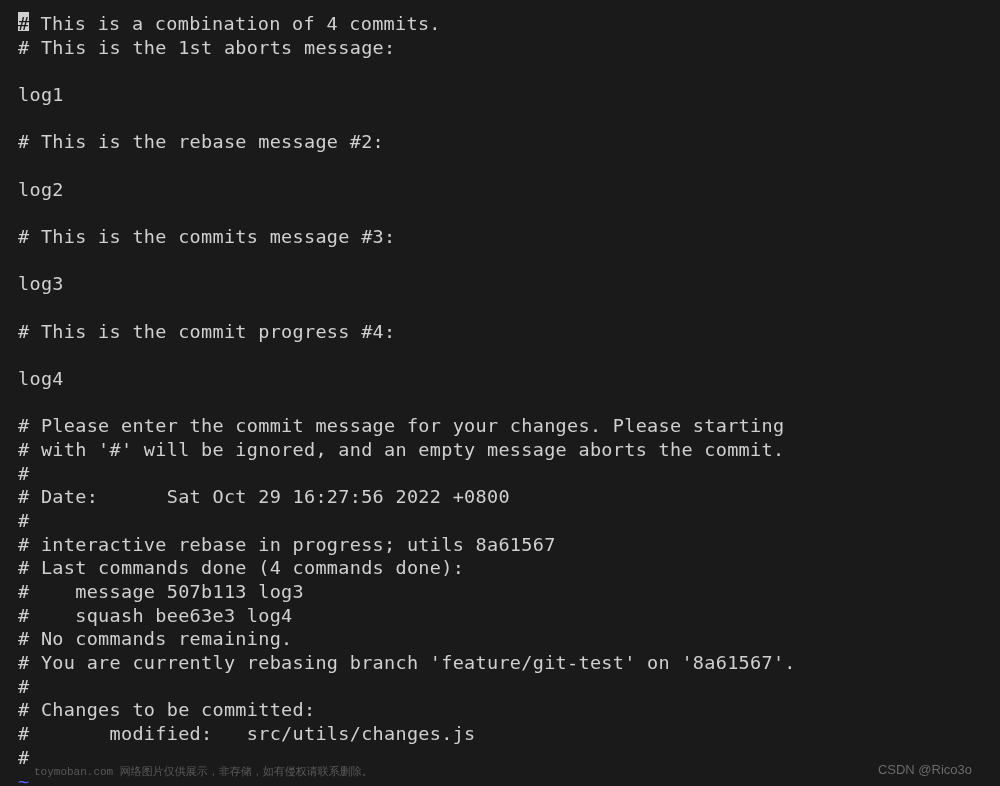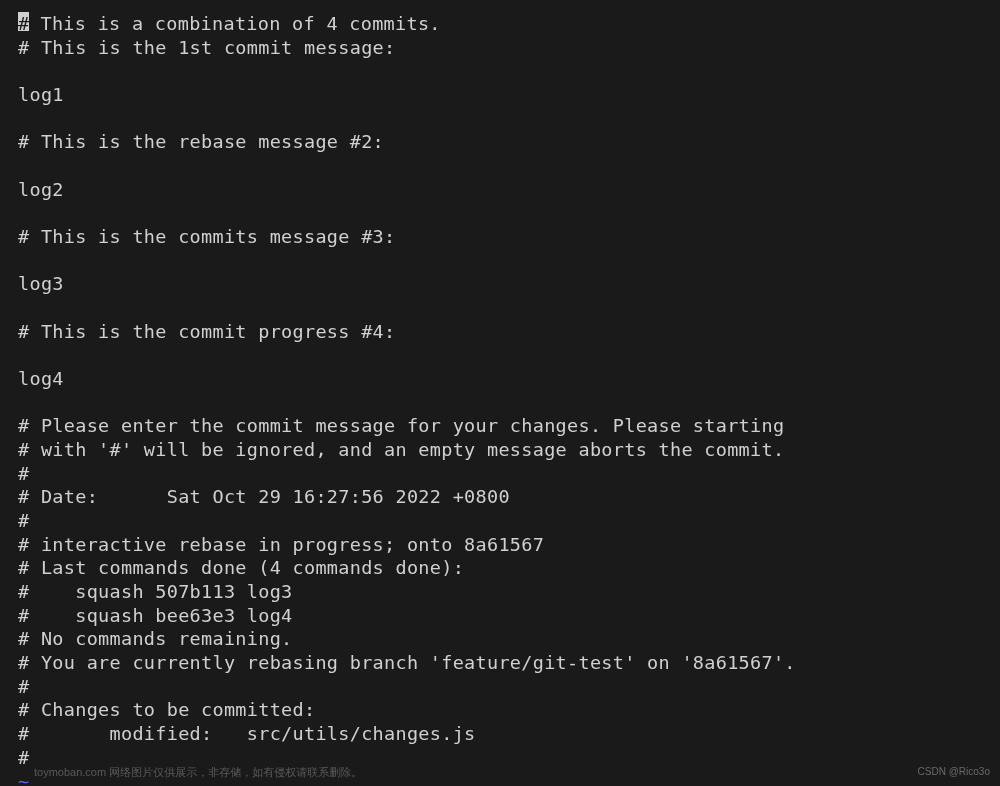--- a/index.html
+++ b/index.html
@@ -31,65 +31,65 @@
       height: 19px;
       vertical-align: baseline;
       position: relative;
     }
     .tilde {
       color: #5c5cff;
     }
     .watermark {
       position: absolute;
       bottom: 7px;
-      right: 10px;
-      font-size: 10px;
+      right: 28px;
+      font-size: 13px;
       color: #6a6a6a;
       font-family: Arial, sans-serif;
       letter-spacing: 0;
     }
     .watermark2 {
       position: absolute;
       bottom: 7px;
       left: 34px;
       font-size: 11px;
       color: #5a5a5a;
-      font-family: Liberation Sans, sans-serif;
+      font-family: Liberation Mono, monospace;
       letter-spacing: 0;
       text-align: center;
     }
   </style>
 </head>
 <body>
 
 <div class="editor"><span class="cursor">#</span><span id="first-line-rest"> This is a combination of 4 commits.</span>
-<span># This is the 1st commit message:</span>
+<span># This is the 1st aborts message:</span>
 <span></span>
 <span>log1</span>
 <span></span>
 <span># This is the rebase message #2:</span>
 <span></span>
 <span>log2</span>
 <span></span>
 <span># This is the commits message #3:</span>
 <span></span>
 <span>log3</span>
 <span></span>
 <span># This is the commit progress #4:</span>
 <span></span>
 <span>log4</span>
 <span></span>
 <span># Please enter the commit message for your changes. Please starting</span>
 <span># with '#' will be ignored, and an empty message aborts the commit.</span>
 <span>#</span>
 <span># Date:      Sat Oct 29 16:27:56 2022 +0800</span>
 <span>#</span>
-<span># interactive rebase in progress; onto 8a61567</span>
+<span># interactive rebase in progress; utils 8a61567</span>
 <span># Last commands done (4 commands done):</span>
-<span>#    squash 507b113 log3</span>
+<span>#    message 507b113 log3</span>
 <span>#    squash bee63e3 log4</span>
 <span># No commands remaining.</span>
 <span># You are currently rebasing branch 'feature/git-test' on '8a61567'.</span>
 <span>#</span>
 <span># Changes to be committed:</span>
 <span>#       modified:   src/utils/changes.js</span>
 <span>#</span>
 <span class="tilde">~</span></div>
 
 <div class="watermark2">toymoban.com 网络图片仅供展示，非存储，如有侵权请联系删除。</div>

